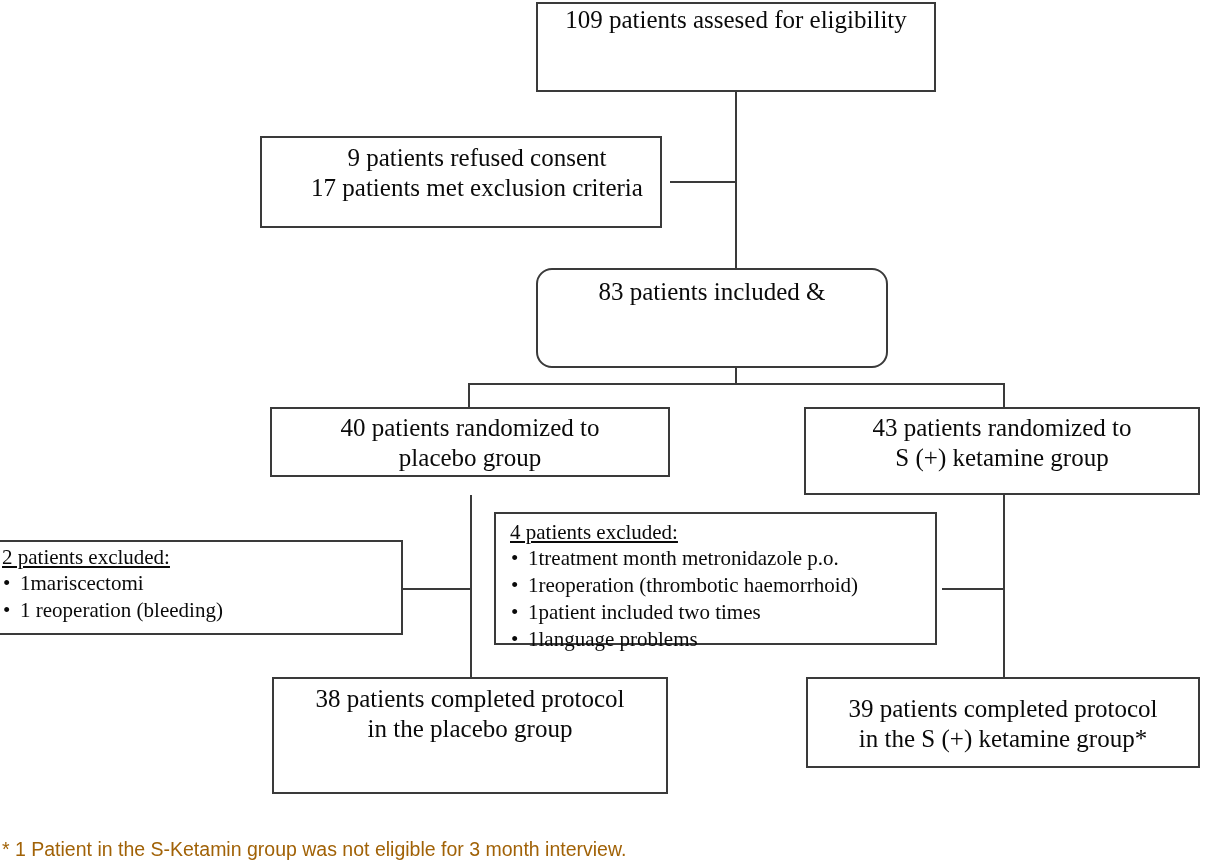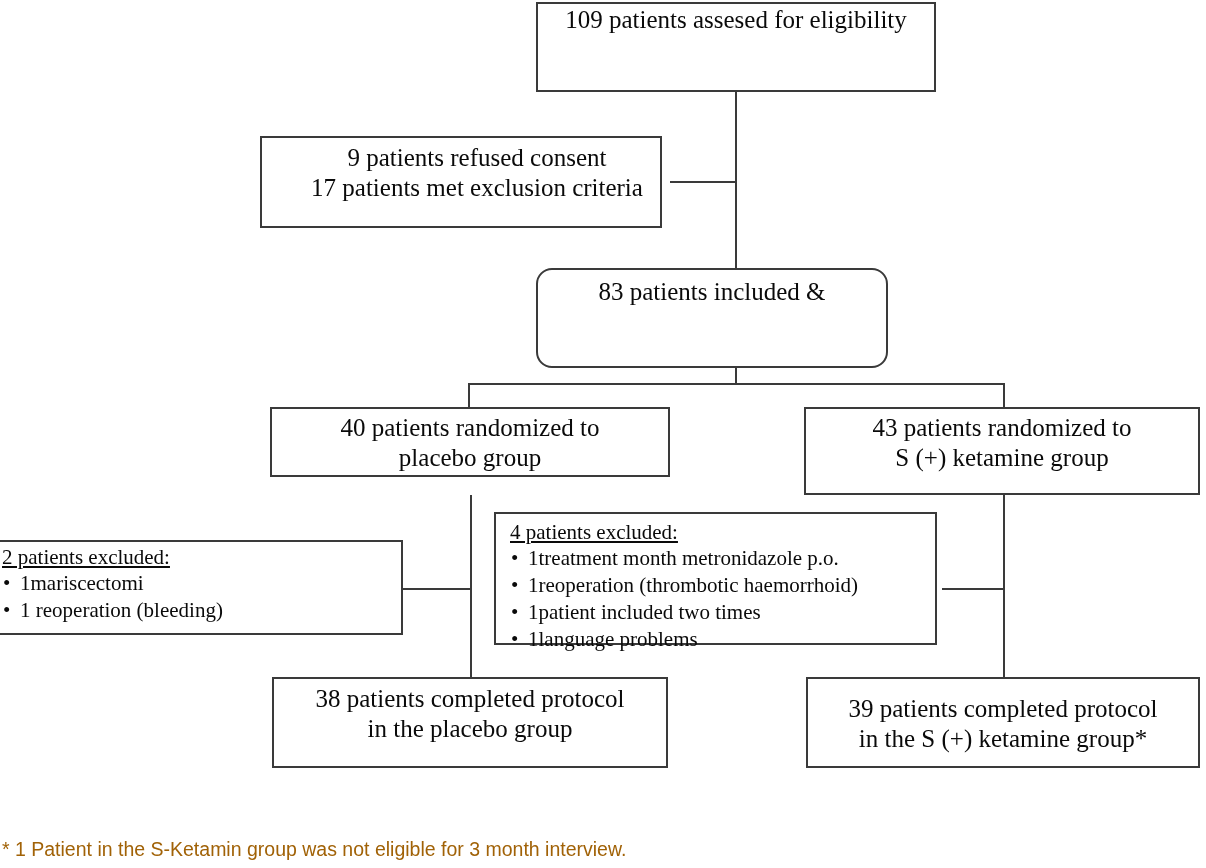--- a/index.html
+++ b/index.html
@@ -161,21 +161,21 @@
   <div class="box" style="left:-4px; top:540px; width:407px; height:95px;">
     <div class="box-inner t-excl" style="padding:3px 0 0 4px;">
       <div class="excl-head">2 patients excluded:</div>
       <ul class="excl-list">
         <li>1mariscectomi</li>
         <li>1 reoperation (bleeding)</li>
       </ul>
     </div>
   </div>
 
-  <div class="box" style="left:272px; top:677px; width:396px; height:91px;">
+  <div class="box" style="left:272px; top:677px; width:396px; height:117px;">
     <div class="box-inner t-main ctr" style="padding-top:5px;">
       <div class="line">38 patients completed protocol</div>
       <div class="line">in the placebo group</div>
     </div>
   </div>
 
   <div class="box" style="left:806px; top:677px; width:394px; height:91px;">
     <div class="box-inner t-main ctr" style="padding-top:15px;">
       <div class="line">39 patients completed protocol</div>
       <div class="line">in the S (+) ketamine group*</div>

